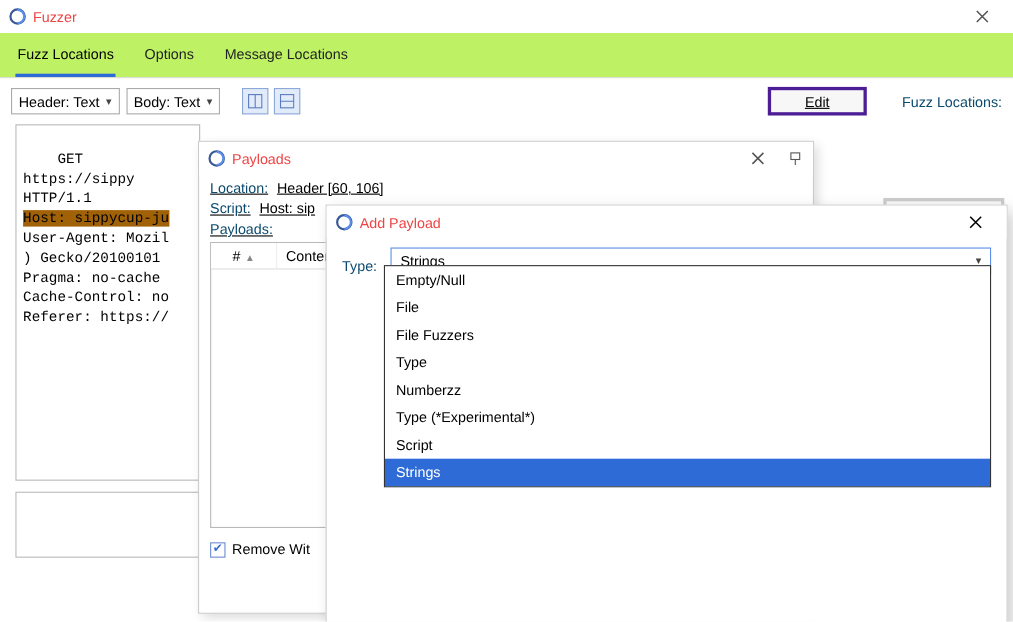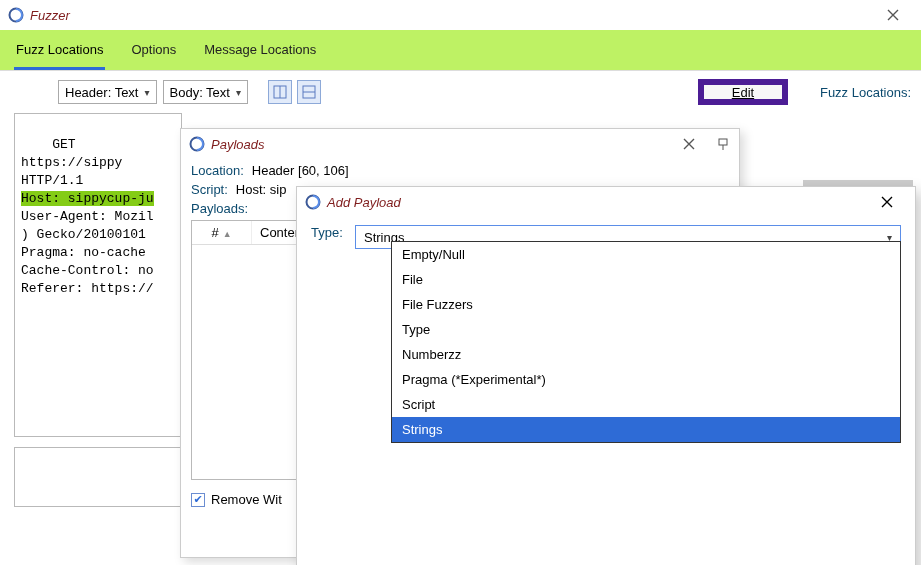--- a/index.html
+++ b/index.html
@@ -25,22 +25,21 @@
       padding: 0 8px;
       background: #fff;
     }
     .title-icon {
       width: 16px; height: 16px;
       margin-right: 6px;
       flex-shrink: 0;
     }
     .title-text {
       flex: 1;
-      color: #7f1d1d;
-      font-style: italic;
+      color: #ef4444;
     }
     .title-close {
       width: 40px; height: 30px;
       display: flex; align-items: center; justify-content: center;
       color: #333;
       cursor: pointer;
     }
     .tabs {
       display: flex;
       gap: 24px;
@@ -57,37 +56,36 @@
     .tab.active {
       border-bottom: 3px solid #2e6bd6;
       color: #000;
     }
     .toolbar {
       display: flex;
       align-items: center;
       gap: 6px;
       padding: 8px 10px 4px 10px;
       flex-wrap: wrap;
-      margin-left: 48px;
     }
     .select {
       display: inline-flex;
       align-items: center;
       border: 1px solid #aaa;
       height: 24px;
       padding: 0 6px;
       background: #fff;
       cursor: pointer;
     }
     .select .chev { margin-left: 6px; color: #444; font-size: 10px; }
     .btn {
       display: inline-flex;
       align-items: center;
       justify-content: center;
-      border: 6px solid #4c1d95;
+      border: 3px solid #4c1d95;
       height: 26px;
       padding: 1px 14px;
       background: #f7f7f7;
       cursor: pointer;
       text-decoration: underline;
     }
     .btn.disabled {
       color: #999;
       border-color: #ccc;
       background: #fafafa;
@@ -107,33 +105,33 @@
       margin: 4px 10px 10px 10px;
       border: 1px solid #b9b9b9;
       font-family: "Consolas","Courier New",monospace;
       font-size: 13px;
       line-height: 18px;
       padding: 4px 6px;
       background: #fff;
       overflow: hidden;
       white-space: pre-wrap;
     }
-    .hl { background: #84cc16; }
+    .hl { background: #a16207; }
     .side-btns {
       position: absolute;
       right: 8px;
       top: 100px;
       display: flex;
       flex-direction: column;
       gap: 6px;
       margin-top: 48px;
     }
     .side-btns .btn { width: 110px; }
     .label { color: #0c4a6e; }
-    .row { display: flex; align-items: center; gap: 8px; margin: 4px 10px; }
+    .row { display: flex; align-items: center; gap: 8px; margin: 4px 10px; text-decoration: underline; }
     .payload-table {
       margin: 4px 10px;
       border: 1px solid #b9b9b9;
       width: 300px;
       height: 260px;
       background: #fff;
     }
     .thead {
       display: flex;
       border-bottom: 1px solid #ddd;
@@ -157,42 +155,41 @@
       width: 14px; height: 14px;
       border: 1px solid #6b8dd1;
       background: #fff;
       display: inline-flex;
       align-items: center;
       justify-content: center;
       color: #2e6bd6;
       font-size: 11px;
       line-height: 1;
     }
-    .dropdown-row { display: flex; align-items: flex-start; gap: 8px; margin: 8px 14px 0 14px; }
+    .dropdown-row { display: flex; align-items: flex-end; gap: 8px; margin: 8px 14px 0 14px; }
     .dropdown {
       flex: 1;
       border: 1px solid #5b8ee8;
       height: 24px;
       display: flex;
       align-items: center;
       justify-content: space-between;
       padding: 0 8px;
       background: #fff;
       cursor: pointer;
     }
     .dropdown .chev { font-size: 10px; color: #444; }
     .dropdown-list {
       position: absolute;
       left: 52px;
       top: 54px;
       right: 14px;
       border: 1px solid #333;
       background: #fff;
       z-index: 30;
-      margin-left: 42px;
     }
     .dropdown-item {
       padding: 5px 10px;
       cursor: pointer;
     }
     .dropdown-item.selected {
       background: #2e6bd6;
       color: #fff;
     }
     .zap-icon {
@@ -342,17 +339,17 @@
       <span>Strings</span>
       <span class="chev">▾</span>
     </div>
   </div>
   <div class="dropdown-list">
     <div class="dropdown-item">Empty/Null</div>
     <div class="dropdown-item">File</div>
     <div class="dropdown-item">File Fuzzers</div>
     <div class="dropdown-item">Type</div>
     <div class="dropdown-item">Numberzz</div>
-    <div class="dropdown-item">Pragma (*Experimental*)</div>
+    <div class="dropdown-item">Type (*Experimental*)</div>
     <div class="dropdown-item">Script</div>
     <div class="dropdown-item selected">Strings</div>
   </div>
 </div>
 
 </body></html>

